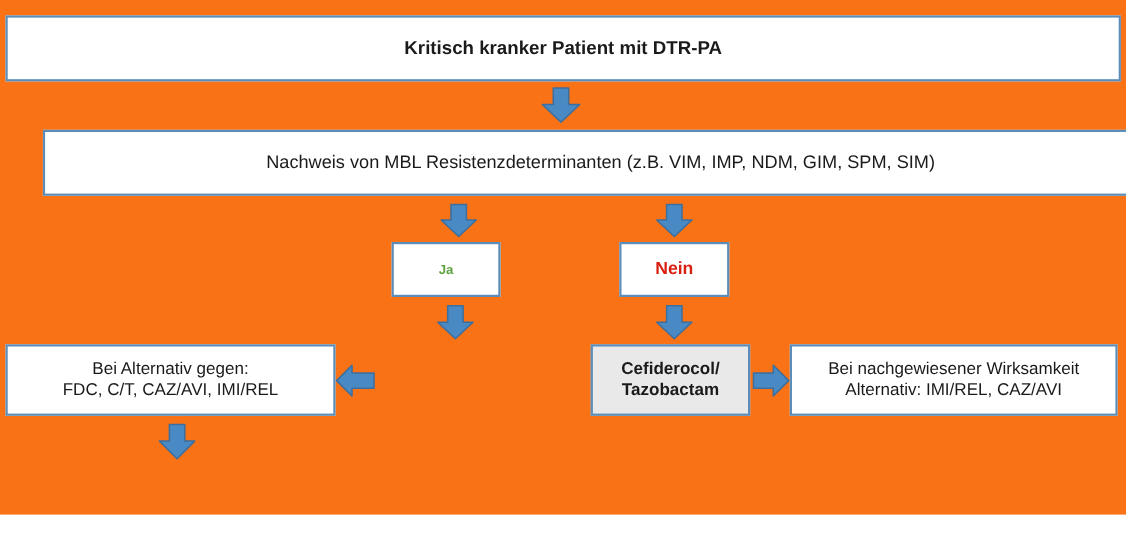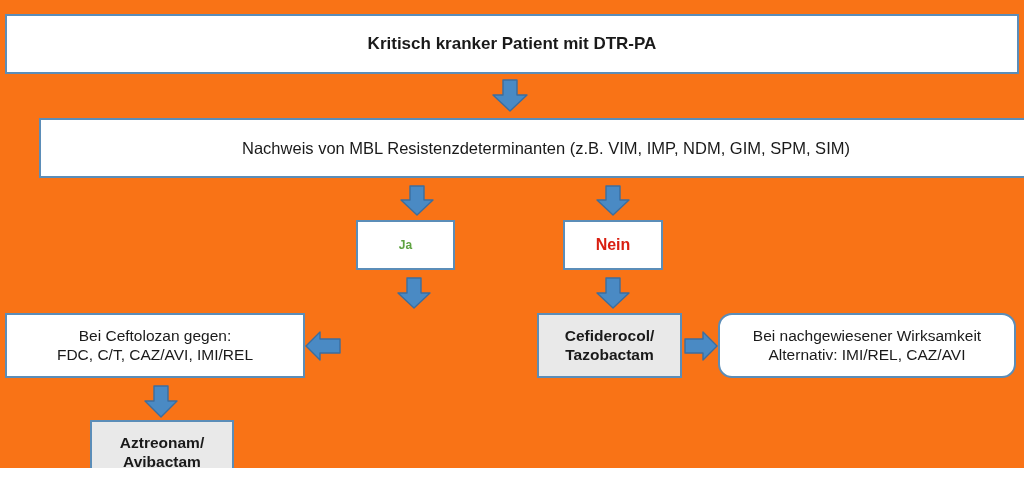--- a/index.html
+++ b/index.html
@@ -56,21 +56,21 @@
 
   #node-ja         { left: 356px; top: 220px; width: 99px;  height: 50px;  font-size: 12px; align-items: center; }
   #node-ja .txt    { font-weight: bold; color: #5FA341; }
 
   #node-nein       { left: 563px; top: 220px; width: 100px; height: 50px;  font-size: 16px; }
   #node-nein .txt  { font-weight: bold; color: #D91F11; }
 
   #node-resistenz  { left: 5px;   top: 313px; width: 300px; height: 65px;  font-size: 15.5px; }
   #node-cefiderocol{ left: 341px; top: 313px; width: 146px; height: 65px;  font-size: 16px; }
   #node-ceftolozan { left: 537px; top: 313px; width: 145px; height: 65px;  font-size: 15.5px; }
-  #node-wirksamkeit{ left: 718px; top: 313px; width: 298px; height: 65px;  font-size: 15.5px; border-radius: 14px; }
+  #node-wirksamkeit{ left: 718px; top: 313px; width: 298px; height: 65px;  font-size: 15.5px; }
   #node-aztreonam  { left: 90px;  top: 420px; width: 144px; height: 65px;  font-size: 15.5px; }
 
   
   .arrow {
     position: absolute;
     display: block;
   }
   .arrow svg { display: block; overflow: visible; }
 
   #arrow-title-to-mbl { left: 492px; top: 80px;  width: 36px; height: 32px; }
@@ -127,21 +127,21 @@
     </svg>
   </span>
 
   <span class="arrow" id="arrow-nein-to-cft">
     <svg viewBox="0 0 34 31" width="34" height="31" aria-hidden="true">
       <polygon points="10,0 24,0 24,15 33,15 17,30 1,15 10,15" fill="#4A8AC4" stroke="#3C6E9E" stroke-width="1.4" stroke-linejoin="round"></polygon>
     </svg>
   </span>
 
   <div class="node" id="node-resistenz">
-    <span class="txt">Bei Ceftolozan gegen:
+    <span class="txt">Bei Alternativ gegen:
 FDC, C/T, CAZ/AVI, IMI/REL</span>
   </div>
 
   <span class="arrow" id="arrow-cef-to-res">
     <svg viewBox="0 0 36 40" width="36" height="40" aria-hidden="true">
       <polygon points="1,20 15,6 15,13 35,13 35,27 15,27 15,34" fill="#4A8AC4" stroke="#3C6E9E" stroke-width="1.4" stroke-linejoin="round"></polygon>
     </svg>
   </span>
 
 
@@ -160,18 +160,14 @@
     <span class="txt">Bei nachgewiesener Wirksamkeit
 Alternativ: IMI/REL, CAZ/AVI</span>
   </div>
 
   <span class="arrow" id="arrow-res-to-azt">
     <svg viewBox="0 0 34 32" width="34" height="32" aria-hidden="true">
       <polygon points="10,0 24,0 24,15 33,15 17,31 1,15 10,15" fill="#4A8AC4" stroke="#3C6E9E" stroke-width="1.4" stroke-linejoin="round"></polygon>
     </svg>
   </span>
 
-  <div class="node filled bold" id="node-aztreonam">
-    <span class="txt">Aztreonam/
-Avibactam</span>
-  </div>
 
 </div>
 
 </body></html>

